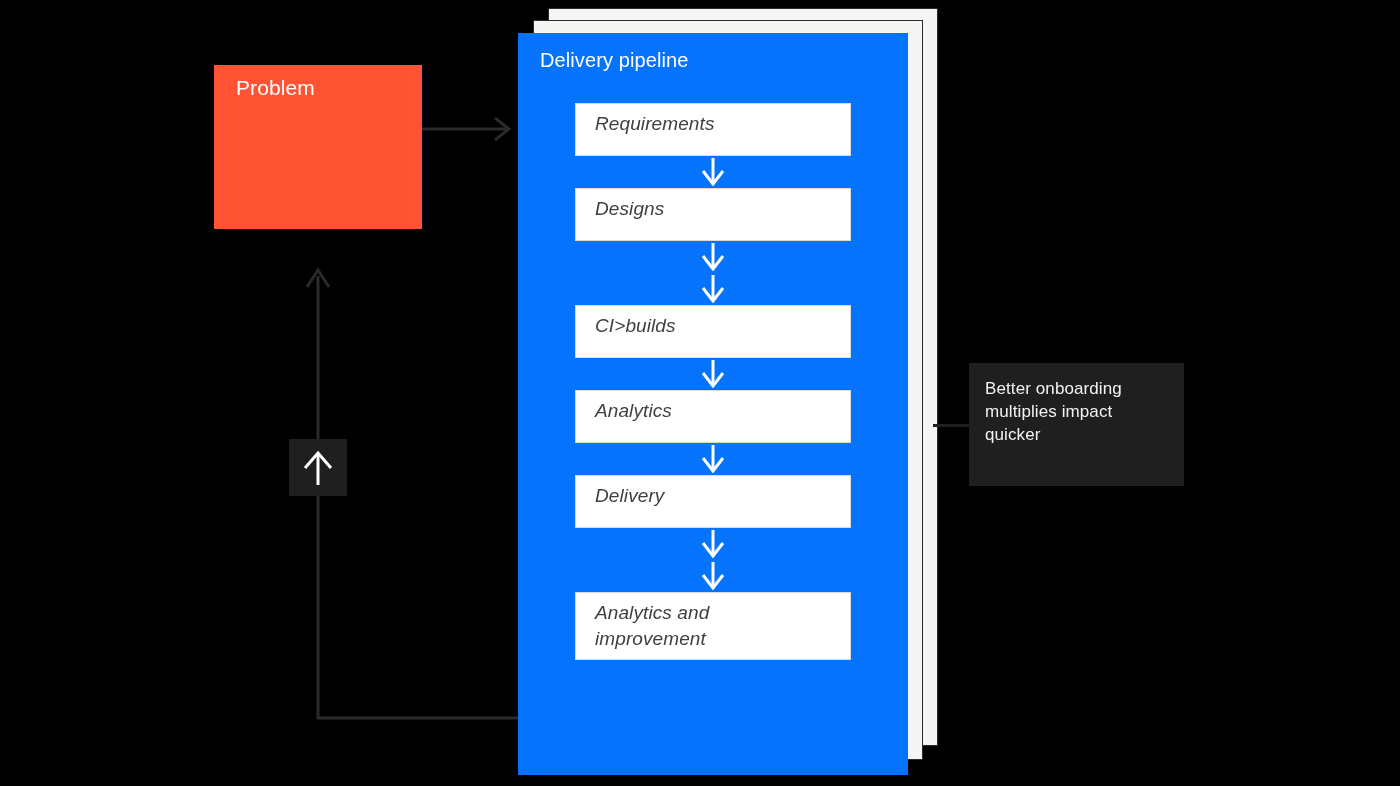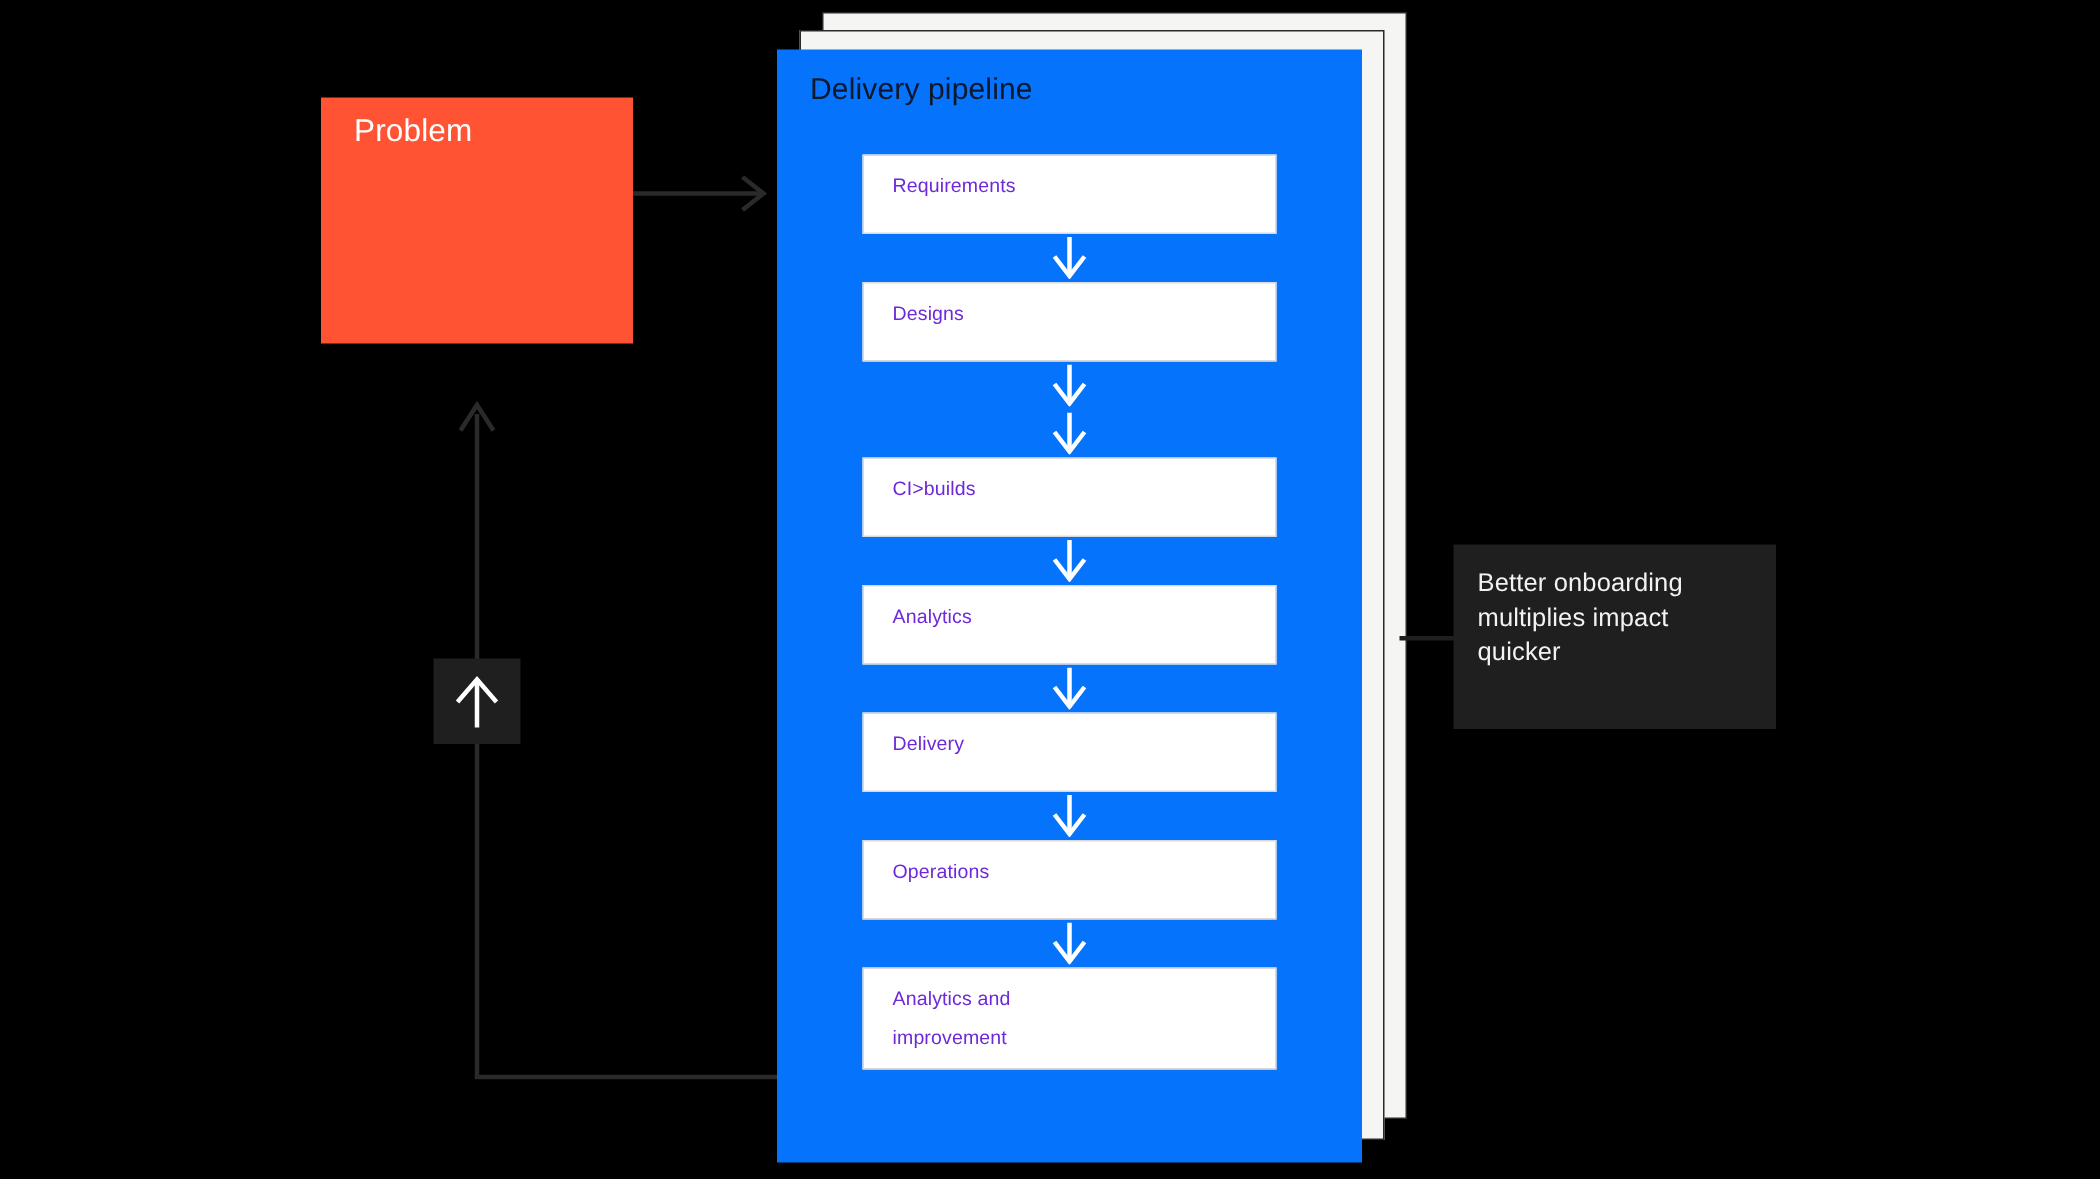--- a/index.html
+++ b/index.html
@@ -60,21 +60,21 @@
     top: 33px;
     width: 390px;
     height: 742px;
     background: #0573fb;
     box-sizing: border-box;
   }
   .panel-title {
     position: absolute;
     left: 22px;
     top: 14px;
-    color: #0f172a;
+    color: #ffffff;
     font-size: 20px;
     line-height: 26px;
     letter-spacing: .1px;
     white-space: nowrap;
   }
 
   
   .steps {
     position: absolute;
     left: 57px;
@@ -83,25 +83,26 @@
   }
   .step-box {
     background: #ffffff;
     border: 1px solid #d9d9d9;
     box-sizing: border-box;
     min-height: 53px;
     padding: 7px 0 7px 19px;
   }
   .step-box.two-line { min-height: 63px; }
   .step-label {
-    color: #6d28d9;
-    font-size: 13px;
+    color: #404040;
+    font-size: 19px;
     line-height: 26px;
     letter-spacing: .1px;
     white-space: pre-line;
+    font-style: italic;
   }
 
   
   .step-arrow {
     height: 32px;
     position: relative;
   }
   .step-arrow svg {
     position: absolute;
     left: 50%;
@@ -258,23 +259,20 @@
       <div class="step-box">
         <div class="step-label">Delivery</div>
       </div>
       <div class="step-arrow">
         <svg width="26" height="28" viewBox="0 0 26 28">
           <line x1="13" y1="0" x2="13" y2="24" stroke="#ffffff" stroke-width="3"></line>
           <polyline points="3,13 13,26 23,13" fill="none" stroke="#ffffff" stroke-width="3"></polyline>
         </svg>
       </div>
 
-      <div class="step-box">
-        <div class="step-label">Operations</div>
-      </div>
       <div class="step-arrow">
         <svg width="26" height="28" viewBox="0 0 26 28">
           <line x1="13" y1="0" x2="13" y2="24" stroke="#ffffff" stroke-width="3"></line>
           <polyline points="3,13 13,26 23,13" fill="none" stroke="#ffffff" stroke-width="3"></polyline>
         </svg>
       </div>
 
       <div class="step-box two-line">
         <div class="step-label">Analytics and
 improvement</div>

